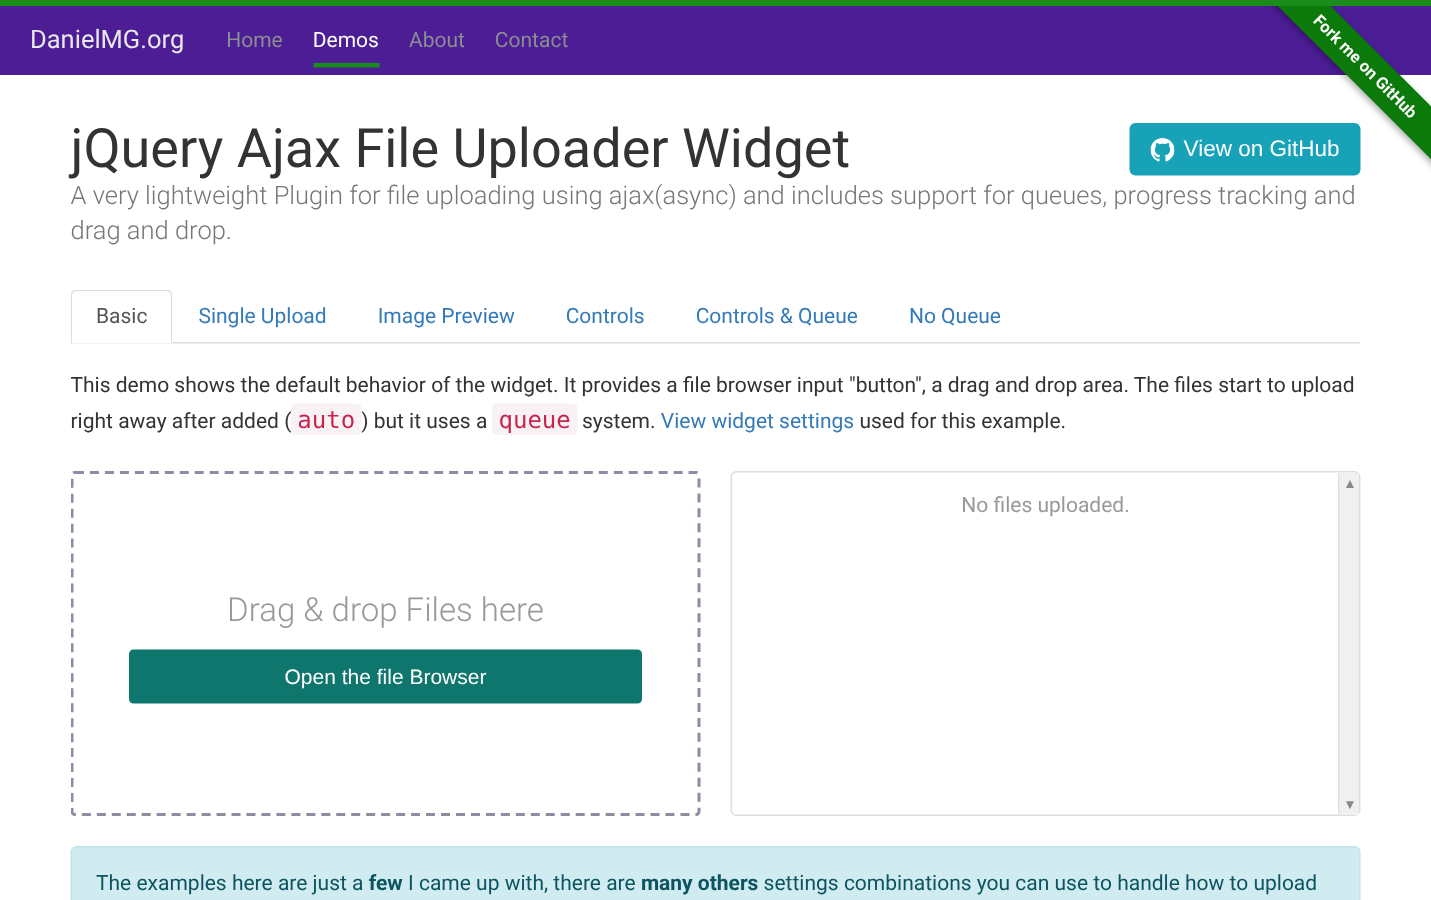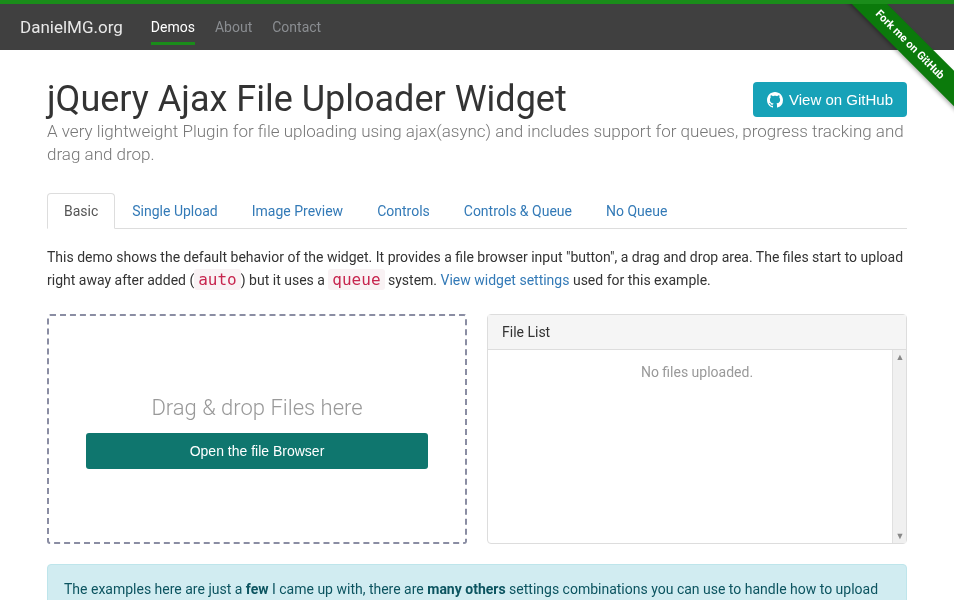--- a/index.html
+++ b/index.html
@@ -1,18 +1,18 @@
 <!DOCTYPE html>
 <html><head>
 <meta charset="utf-8">
 <style>
 *{margin:0;padding:0;box-sizing:border-box}
 body{font-family:-apple-system,BlinkMacSystemFont,"Segoe UI",Roboto,Arial,sans-serif;background:#fff;color:#333}
 .topbar{background:#1a8c1a;height:4px;width:100%}
-.navbar{background:#404040;height:46px;display:flex;align-items:center;padding:0 20px;position:relative}
+.navbar{background:#4c1d95;height:46px;display:flex;align-items:center;padding:0 20px;position:relative}
 .brand{color:#e8e8e8;font-size:17px;font-weight:400;margin-right:18px}
 .nav-links{display:flex;gap:0}
 .nav-link{color:#8a8d91;font-size:14px;padding:14px 10px;cursor:pointer;text-decoration:none;position:relative}
 .nav-link.active{color:#fff}
 .nav-link.active::after{content:"";position:absolute;bottom:4px;left:10px;right:10px;height:3px;background:#1a8c1a}
 .fork-ribbon{position:absolute;top:0;right:0;width:130px;height:130px;overflow:hidden}
 .fork-ribbon-inner{position:absolute;background:#0b7a0b;color:#fff;font-size:11px;font-weight:700;padding:6px 0;width:180px;text-align:center;transform:rotate(45deg);top:28px;right:-46px;box-shadow:0 2px 4px rgba(0,0,0,.3)}
 .container{max-width:900px;margin:0 auto;padding:30px 20px 0}
 .header-row{display:flex;justify-content:space-between;align-items:center;margin-bottom:0}
 .page-title{font-size:36px;font-weight:400;color:#333;line-height:1.1}
@@ -39,20 +39,21 @@
 .alert b{font-weight:700}
 </style>
 </head>
 <body>
 
 <div class="topbar"></div>
 
 <div class="navbar">
   <div class="brand">DanielMG.org</div>
   <div class="nav-links">
+    <a class="nav-link">Home</a>
     <a class="nav-link active">Demos</a>
     <a class="nav-link">About</a>
     <a class="nav-link">Contact</a>
   </div>
   <div class="fork-ribbon">
     <div class="fork-ribbon-inner">Fork me on GitHub</div>
   </div>
 </div>
 
 <div class="container">
@@ -84,21 +85,20 @@
 
   <div class="row">
     <div class="col">
       <div class="dropzone">
         <div class="dropzone-text">Drag &amp; drop Files here</div>
         <button class="browse-btn">Open the file Browser</button>
       </div>
     </div>
     <div class="col">
       <div class="panel">
-        <div class="panel-header">File List</div>
         <div class="panel-body">
           <span>No files uploaded.</span>
           <div class="scrollbar">
             <div class="sb-arrow">▲</div>
             <div style="position:absolute;bottom:0" class="sb-arrow">▼</div>
           </div>
         </div>
       </div>
     </div>
   </div>

